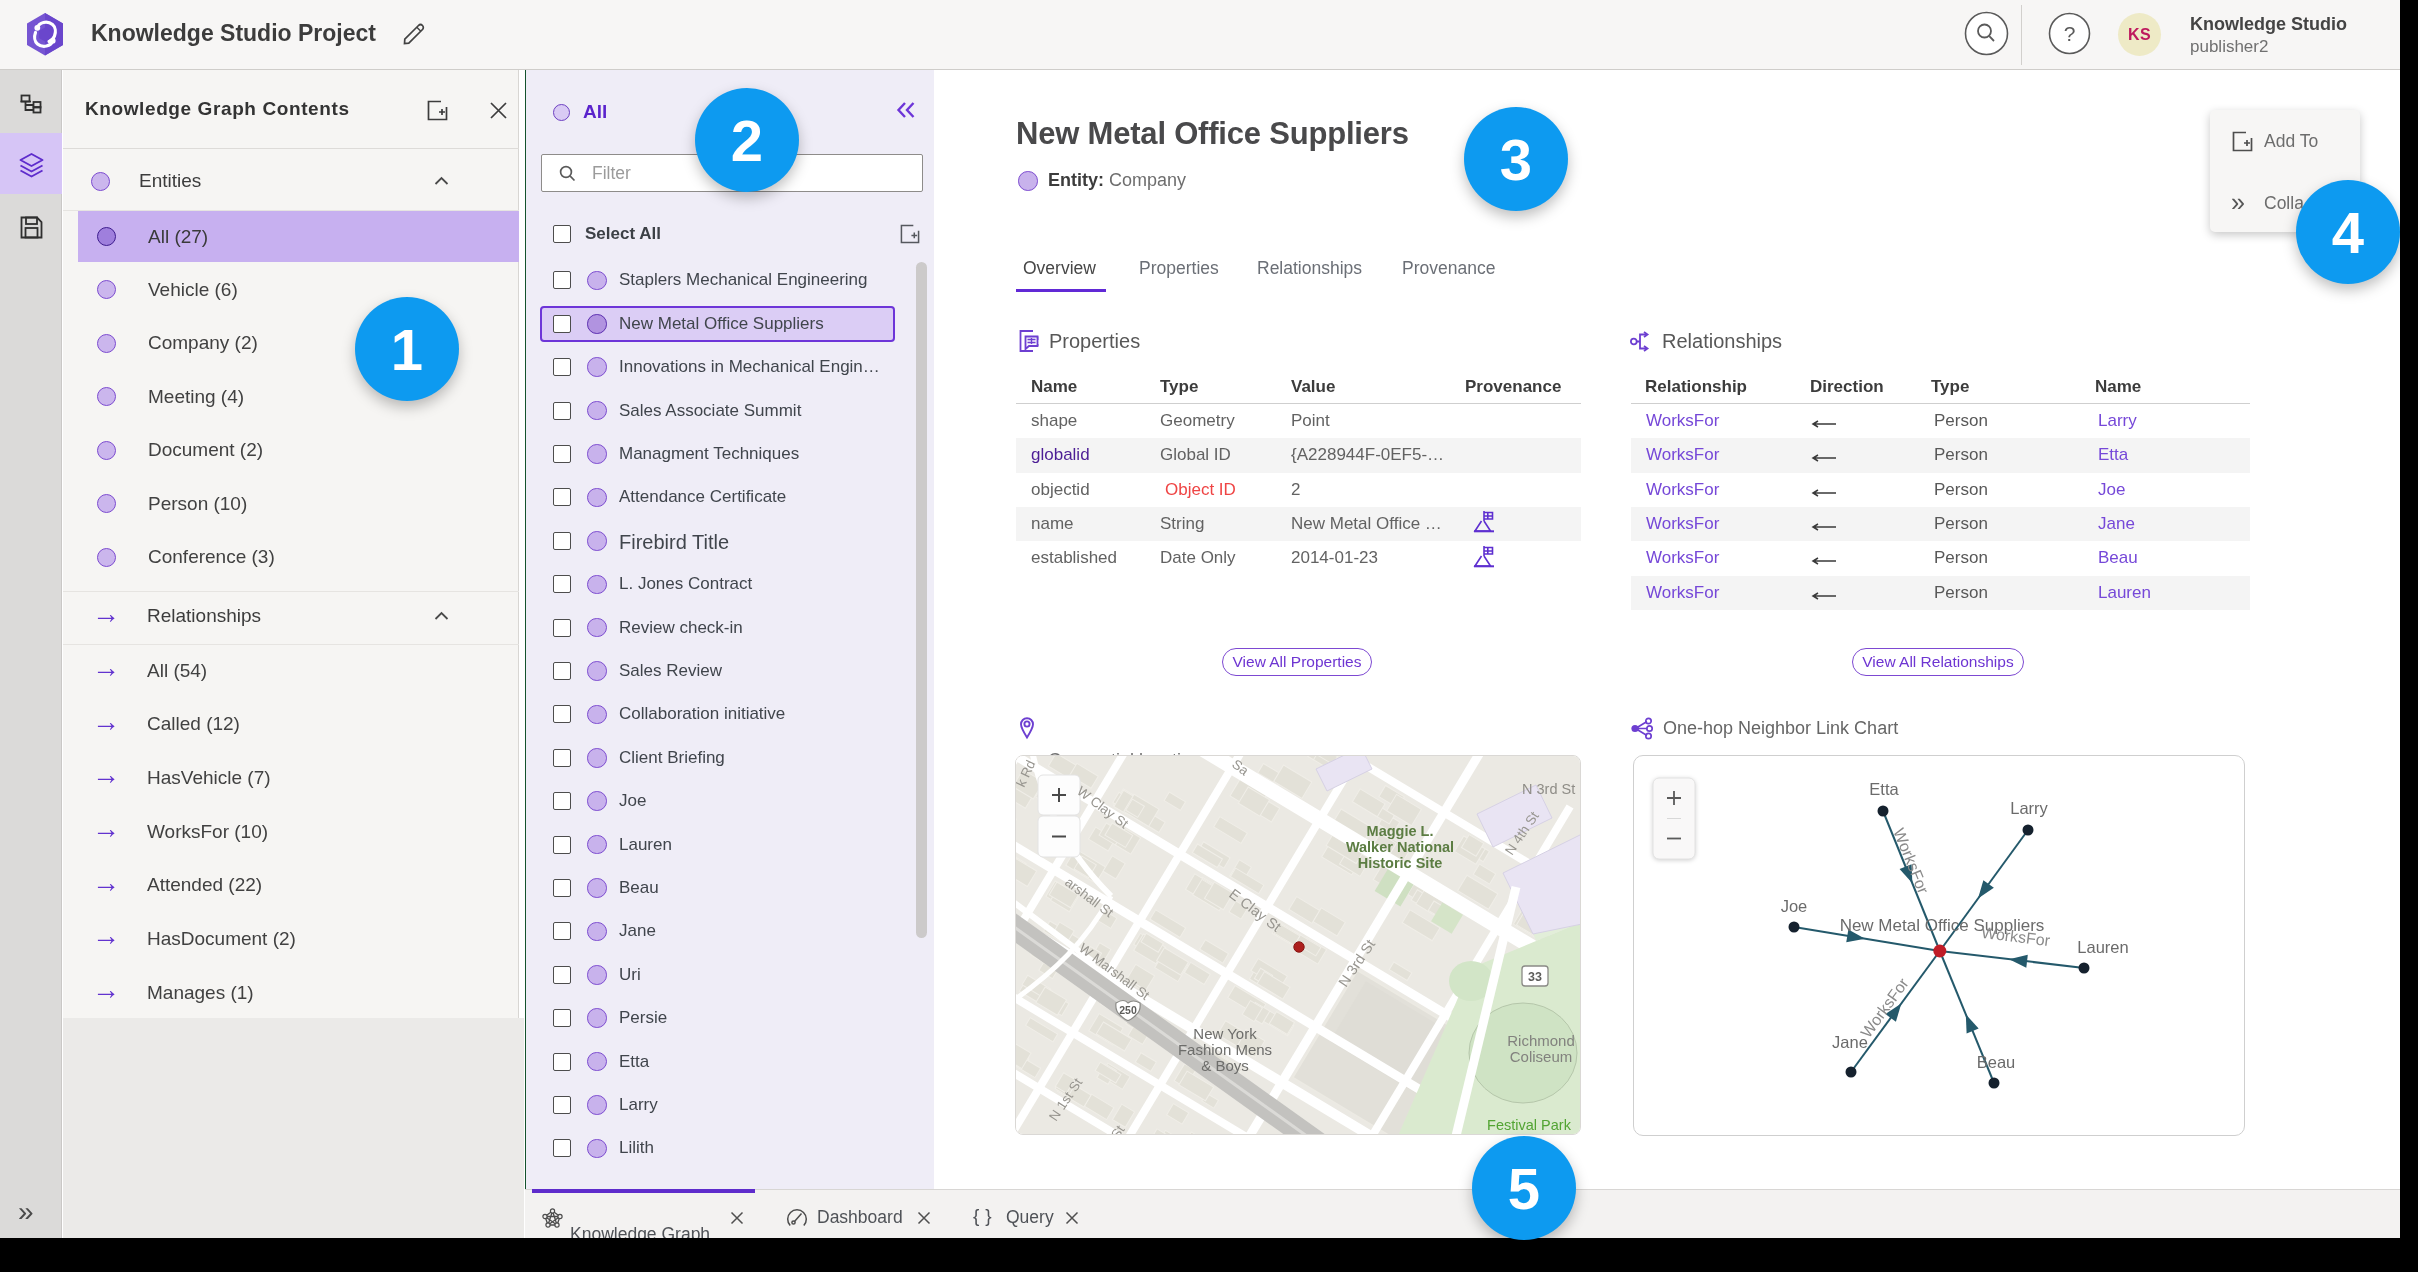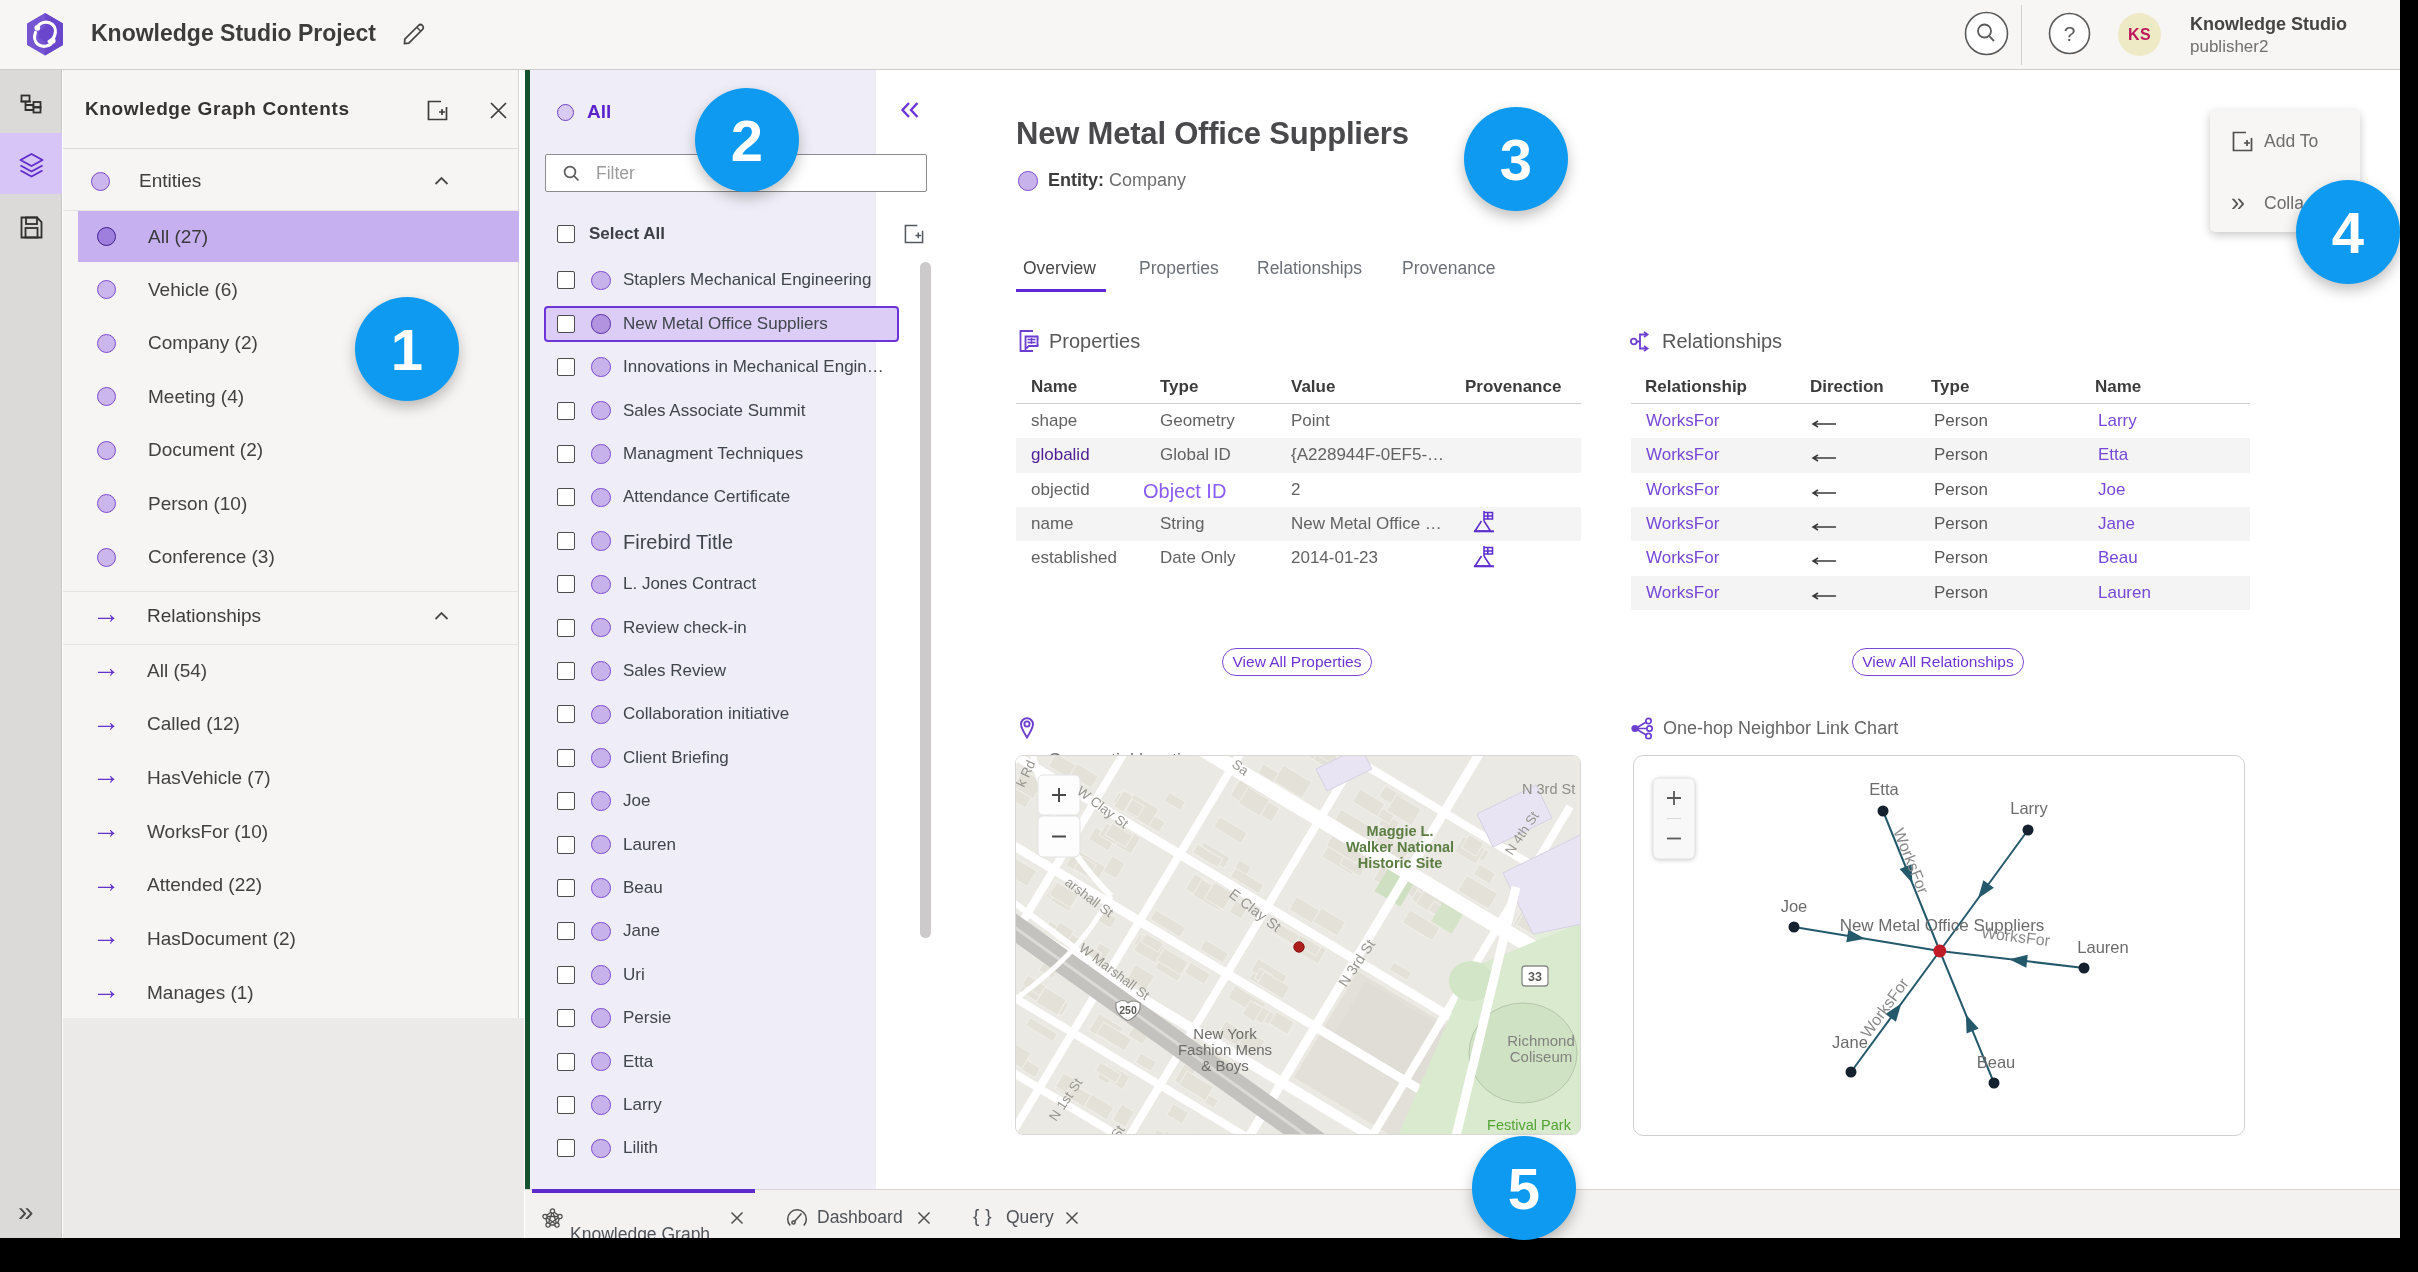--- a/index.html
+++ b/index.html
@@ -12,21 +12,21 @@
 
   
   #sidebar { position:absolute; left:0; top:70px; width:62px; height:1168px; background:#dbdad9; border-right:1px solid #cac8c6; }
   #sidebar .sel { position:absolute; left:0; top:63px; width:62px; height:61px; background:#d6c5f6; }
 
   
   #lpanel { position:absolute; left:63px; top:70px; width:456px; height:948px; background:#f6f5f3; border-right:1px solid #d8d6d3; }
   #lpanel-below { position:absolute; left:63px; top:1018px; width:461px; height:220px; background:#ebeae8; }
 
   
-  #mpanel { position:absolute; left:525px; top:70px; width:351px; height:1119px; background:#efedf7; border-left:5px solid #14532d;text-decoration:underline; }
+  #mpanel { position:absolute; left:525px; top:70px; width:409px; height:1119px; background:#efedf7; border-left:1px solid #14532d;text-decoration:underline; }
 
   
   #main { position:absolute; left:935px; top:70px; width:1465px; height:1119px; background:#fff; }
 
   
   #tabbar { position:absolute; left:525px; top:1189px; width:1875px; height:49px; background:#f3f2f1; border-top:1px solid #d8d6d4; }
   #tabline { position:absolute; left:532px; top:1189px; width:223px; height:4px; background:#5e2ccc; }
 
   .callout { position:absolute; width:104px; height:104px; border-radius:52px; background:#0d9af0; color:#fff; font-weight:bold; font-size:58px; display:flex; align-items:center; justify-content:center; box-shadow:0 6px 14px rgba(0,0,0,0.25); }
 
@@ -299,21 +299,21 @@
       </svg>
     <div class="t" style="left:81px; top:368.3px; width:565px; height:34.3px; background:#f4f4f4;"></div>
     <div class="t" style="left:81px; top:436.9px; width:565px; height:34.3px; background:#f4f4f4;"></div>
     <div class="t" style="left:96px; top:341px; font-size:17px; color:#626262;">shape</div>
     <div class="t" style="left:225px; top:341px; font-size:17px; color:#626262;">Geometry</div>
     <div class="t" style="left:356px; top:341px; font-size:17px; color:#626262;">Point</div>
     <div class="t" style="left:96px; top:375px; font-size:17px; color:#4c1d95;">globalid</div>
     <div class="t" style="left:225px; top:375px; font-size:17px; color:#626262;">Global ID</div>
     <div class="t" style="left:356px; top:375px; font-size:17px; color:#626262;">{A228944F-0EF5-…</div>
     <div class="t" style="left:96px; top:410px; font-size:17px; color:#626262;">objectid</div>
-    <div class="t" style="left:208px; top:410px; font-size:20px; color:#8b5cf6;">Object ID</div>
+    <div class="t" style="left:230px; top:410px; font-size:17px; color:#ef4444;">Object ID</div>
     <div class="t" style="left:356px; top:410px; font-size:17px; color:#626262;">2</div>
     <div class="t" style="left:96px; top:444px; font-size:17px; color:#626262;">name</div>
     <div class="t" style="left:225px; top:444px; font-size:17px; color:#626262;">String</div>
     <div class="t" style="left:356px; top:444px; font-size:17px; color:#626262;">New Metal Office …</div>
     <div class="t" style="left:96px; top:478px; font-size:17px; color:#626262;">established</div>
     <div class="t" style="left:225px; top:478px; font-size:17px; color:#626262;">Date Only</div>
     <div class="t" style="left:356px; top:478px; font-size:17px; color:#626262;">2014-01-23</div>
     <div class="t" style="left:287px; top:578px; width:150px; height:28px; border:1.5px solid #7d49d2; border-radius:14px; font-size:15.5px; color:#6e35d2; text-align:center; line-height:26px;">View All Properties</div>
 
     <svg style="left:695px; top:261px;" width="22" height="21" viewBox="0 0 22 21">

